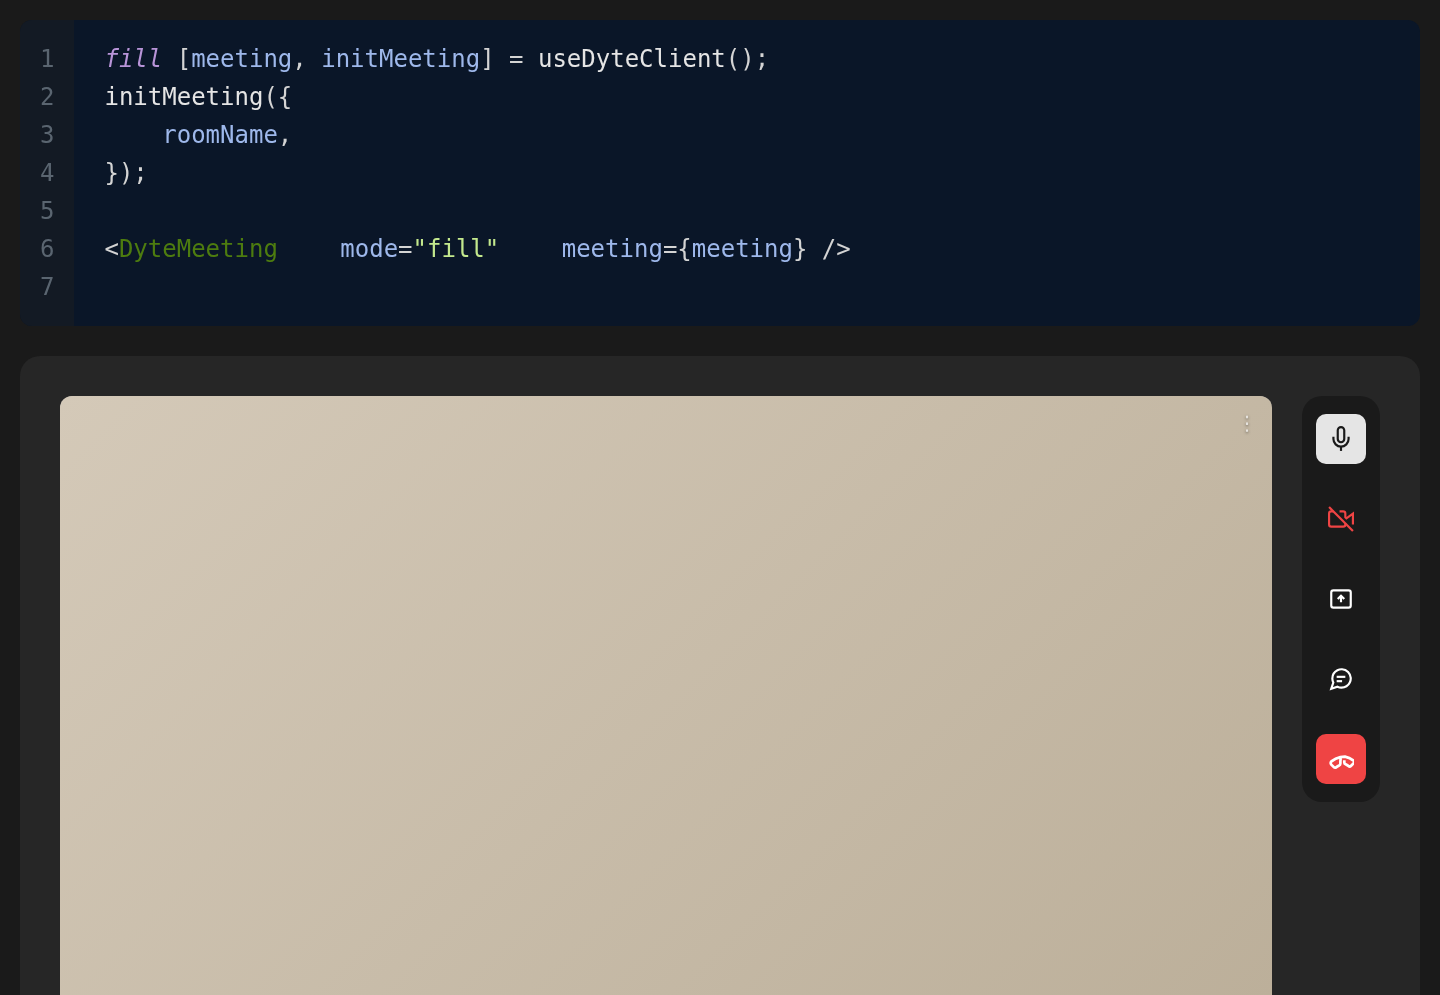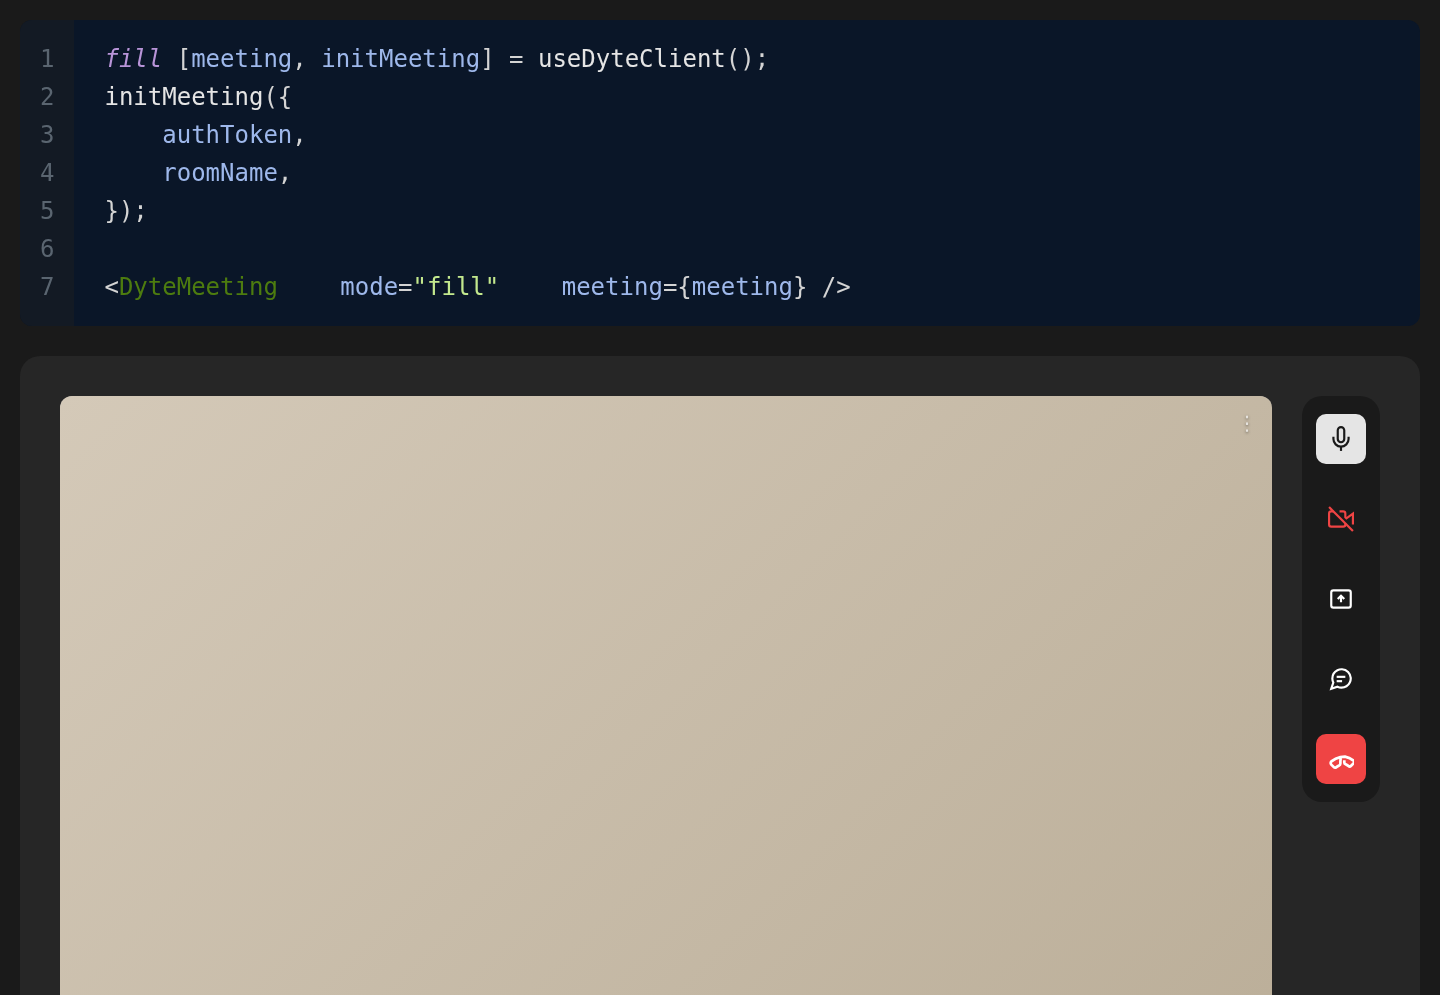--- a/index.html
+++ b/index.html
@@ -221,21 +221,20 @@
     <div>2</div>
     <div>3</div>
     <div>4</div>
     <div>5</div>
     <div>6</div>
     <div>7</div>
   </div>
   <div class="code-content">
     <div class="code-line"><span class="keyword">fill</span> <span class="punctuation">[</span><span class="variable">meeting</span><span class="punctuation">, </span><span class="variable">initMeeting</span><span class="punctuation">] = </span><span class="function">useDyteClient</span><span class="punctuation">();</span></div>
     <div class="code-line"><span class="function">initMeeting</span><span class="punctuation">({</span></div>
-    <div class="code-line">    <span class="variable">authToken</span><span class="punctuation">,</span></div>
     <div class="code-line">    <span class="variable">roomName</span><span class="punctuation">,</span></div>
     <div class="code-line"><span class="punctuation">});</span></div>
     <div class="code-line"></div>
     <div class="code-line"><span class="punctuation">&lt;</span><span class="component">DyteMeeting</span> <span class="attr-name">mode</span><span class="punctuation">=</span><span class="attr-value">"fill"</span> <span class="attr-name">meeting</span><span class="punctuation">=</span><span class="curly">{</span><span class="variable">meeting</span><span class="curly">}</span> <span class="punctuation">/&gt;</span></div>
   </div>
 </div>
 
 <div class="meeting-container">
   <div class="video-grid">
 

